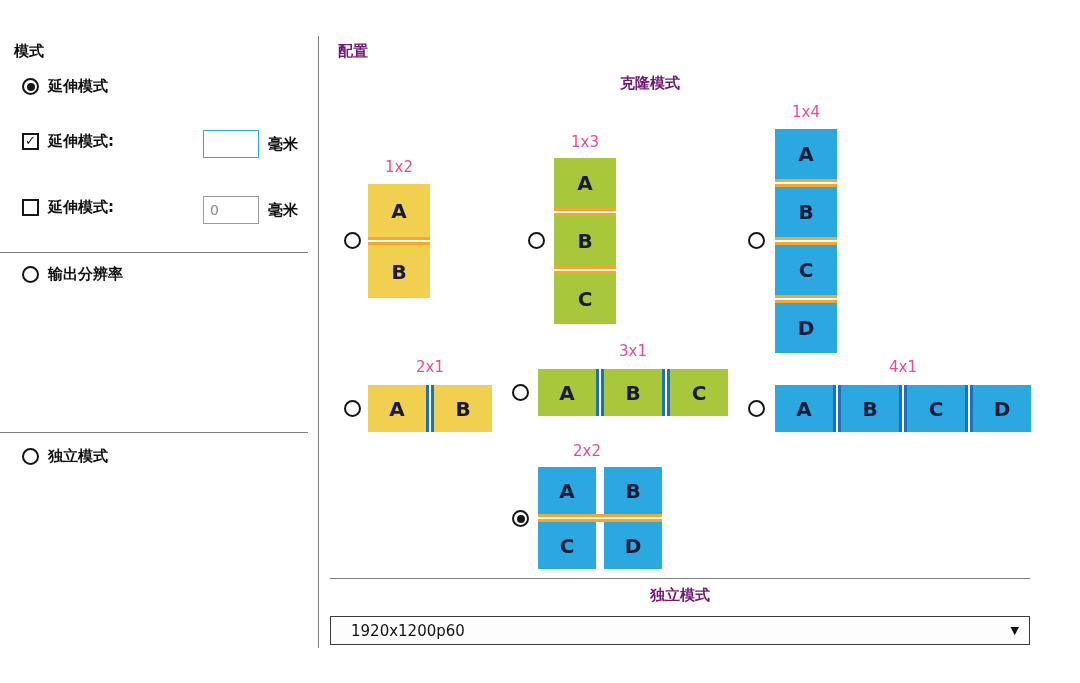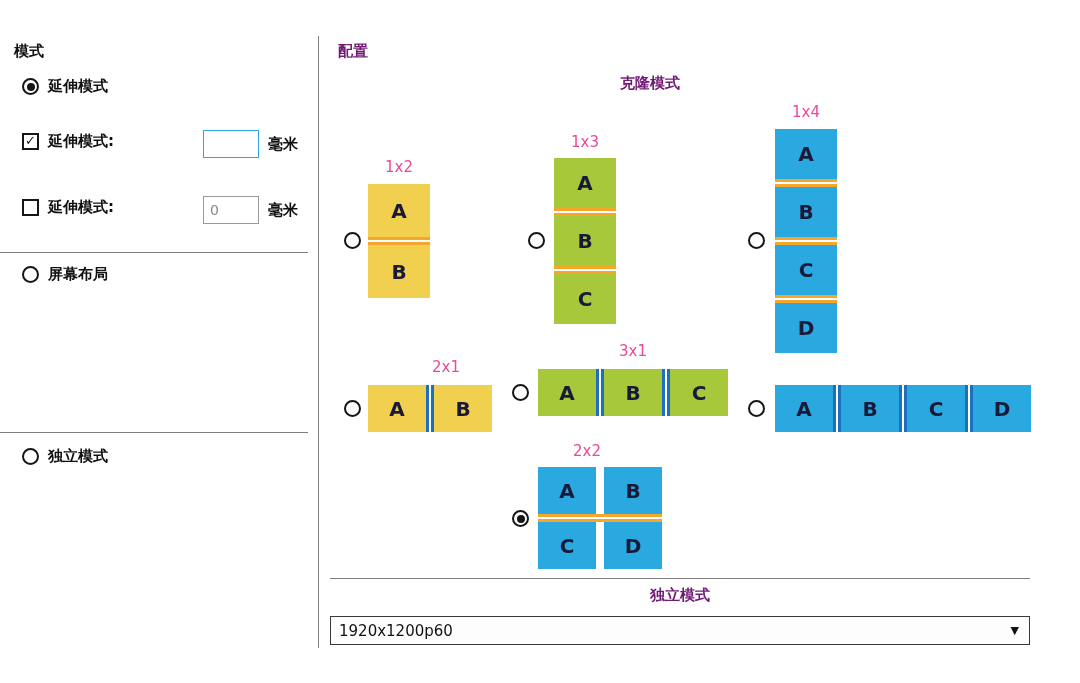--- a/index.html
+++ b/index.html
@@ -54,21 +54,21 @@
   .g1 .cell{width:62px;height:50px}
 
   .g2{left:748px;top:103px;width:92px;height:252px}
   .g2 .radio{left:0;top:129px}
   .g2 .layout-label{left:27px;top:0;width:62px}
   .g2 .diagram{left:27px;top:26px}
   .g2 .cell{width:62px;height:50px}
 
   .g3{left:344px;top:358px;width:150px;height:78px}
   .g3 .radio{left:0;top:42px}
-  .g3 .layout-label{left:40px;top:0;width:124px}
+  .g3 .layout-label{left:24px;top:0;width:124px}
   .g3 .diagram{left:24px;top:27px}
   .g3 .cell{width:58px;height:47px}
 
   .g4{left:512px;top:342px;width:220px;height:78px}
   .g4 .radio{left:0;top:42px}
   .g4 .layout-label{left:26px;top:0;width:190px}
   .g4 .diagram{left:26px;top:27px}
   .g4 .cell{width:58px;height:47px}
 
   .g5{left:748px;top:358px;width:290px;height:78px}
@@ -76,21 +76,21 @@
   .g5 .layout-label{left:27px;top:0;width:256px}
   .g5 .diagram{left:27px;top:27px}
   .g5 .cell{width:58px;height:47px}
 
   .g6{left:512px;top:442px;width:160px;height:130px}
   .g6 .radio{left:0;top:68px}
   .g6 .layout-label{left:13px;top:0;width:124px}
   .g6 .diagram{left:26px;top:25px;width:124px}
   .g6 .cell{width:58px;height:47px}
 
-  .dropdown { position:absolute; display:flex; align-items:center; justify-content:space-between; border:1.5px solid #3a3a3a; background:#fdfdfd; padding:0 10px 0 8px; font-size:15px; color:#111; cursor:default; }
+  .dropdown { position:absolute; display:flex; align-items:center; justify-content:space-between; border:1.5px solid #3a3a3a; background:#fdfdfd; padding:0 10px 0 20px; font-size:15px; color:#111; cursor:default; }
   .dd-arrow { font-size:11px; color:#111; }
 </style>
 </head>
 <body>
 
 <div class="page">
 
   <div class="left-panel">
     <div class="panel-title abs" style="left:14px;top:42px;">模式</div>
 
@@ -110,21 +110,21 @@
       <span class="checkbox"></span>
       <span class="row-label">延伸模式:</span>
     </div>
     <input class="tinput gray" style="left: 203px; top: 196px;" value="0">
     <span class="unit" style="left:268px;top:201px;">毫米</span>
 
     <div class="hline" style="left:0;top:252px;width:308px;"></div>
 
     <div class="row" style="left:22px;top:265px;">
       <span class="radio"></span>
-      <span class="row-label">屏幕布局</span>
+      <span class="row-label">输出分辨率</span>
     </div>
 
     <div class="hline" style="left:0;top:432px;width:308px;"></div>
 
     <div class="row" style="left:22px;top:447px;align-items:center;">
       <span class="radio"></span>
       <span class="row-label">独立模式</span>
     </div>
   </div>
 
@@ -187,20 +187,21 @@
           <div class="cell" style="background: rgb(168, 200, 60);">A</div>
           <div class="vsep"></div>
           <div class="cell" style="background: rgb(168, 200, 60);">B</div>
           <div class="vsep"></div>
           <div class="cell" style="background: rgb(168, 200, 60);">C</div>
         </div>
     </div>
 
     <div class="lg g5">
       <span class="radio"></span>
+      <div class="layout-label">4x1</div>
       <div class="diagram horiz">
           <div class="cell" style="background: rgb(42, 168, 224);">A</div>
           <div class="vsep"></div>
           <div class="cell" style="background: rgb(42, 168, 224);">B</div>
           <div class="vsep"></div>
           <div class="cell" style="background: rgb(42, 168, 224);">C</div>
           <div class="vsep"></div>
           <div class="cell" style="background: rgb(42, 168, 224);">D</div>
         </div>
     </div>

